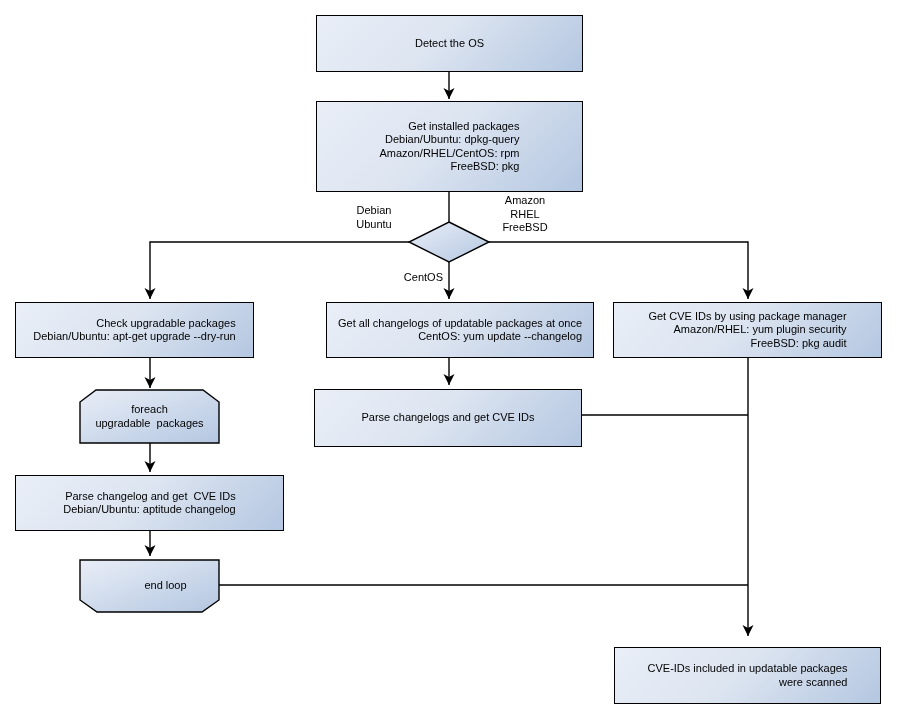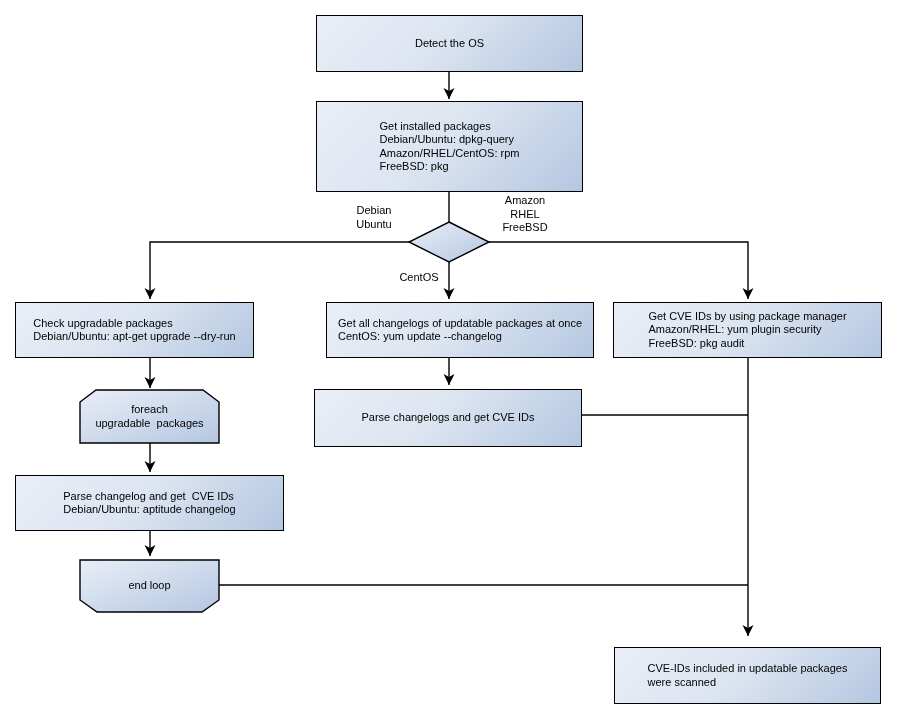--- a/index.html
+++ b/index.html
@@ -42,21 +42,21 @@
     position: absolute;
     box-sizing: border-box;
     border: 1.4px solid var(--node-border, #000000);
     background: linear-gradient(135deg,
         var(--node-fill-light, #e9eef7) 0%,
         #dde5f1 45%,
         var(--node-fill-dark, #b4c7e1) 100%);
     display: flex;
     align-items: center;
     justify-content: center;
-    text-align: left;
+    text-align: right;
     white-space: pre-wrap;
   }
   .shape-label {
     position: absolute;
     display: flex;
     align-items: center;
     justify-content: center;
     text-align: center;
     white-space: pre-wrap;
   }
@@ -121,24 +121,24 @@
   <div class="node" style="left:613px; top:302px; width:269px; height:56px;">Get CVE IDs by using package manager
 Amazon/RHEL: yum plugin security
 FreeBSD: pkg audit</div>
 
   <div class="node" style="left:614px; top:640px; width:267px; height:57px;margin-top:7px;">CVE-IDs included in updatable packages
 were scanned</div>
 
   <div class="shape-label" style="left:80px; top:390px; width:139px; height:53px;">foreach
 upgradable  packages</div>
 
-  <div class="shape-label" style="left:80px; top:560px; width:139px; height:52px;">end loop</div>
+  <div class="shape-label" style="left:80px; top:560px; width:139px; height:52px;padding-left:16px;">end loop</div>
 
   <div class="edge-label" style="left:346px; top:204px; width:56px;">Debian
 Ubuntu</div>
 
   <div class="edge-label" style="left:496px; top:194px; width:58px;">Amazon
 RHEL
 FreeBSD</div>
 
-  <div class="edge-label" style="left:395px; top:271px; width:48px;">CentOS</div>
+  <div class="edge-label" style="left:395px; top:271px; width:48px;text-align:right;">CentOS</div>
 
 </div>
 
 </body></html>

